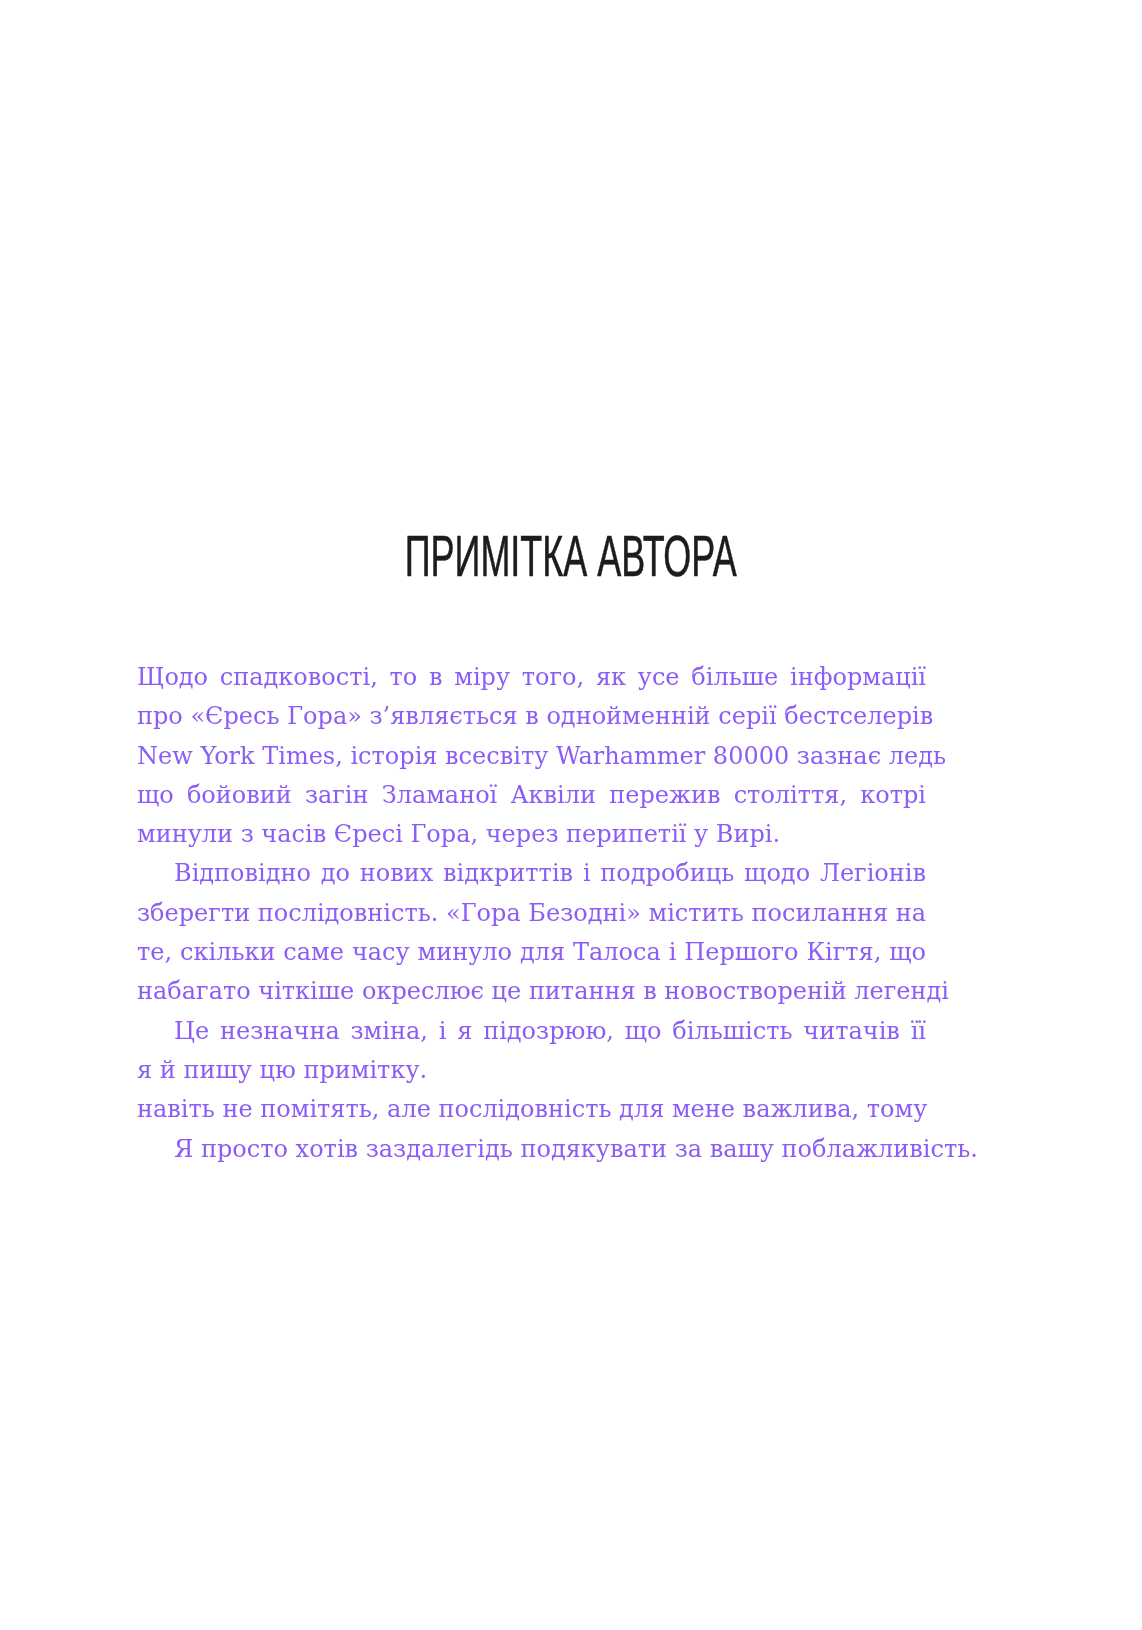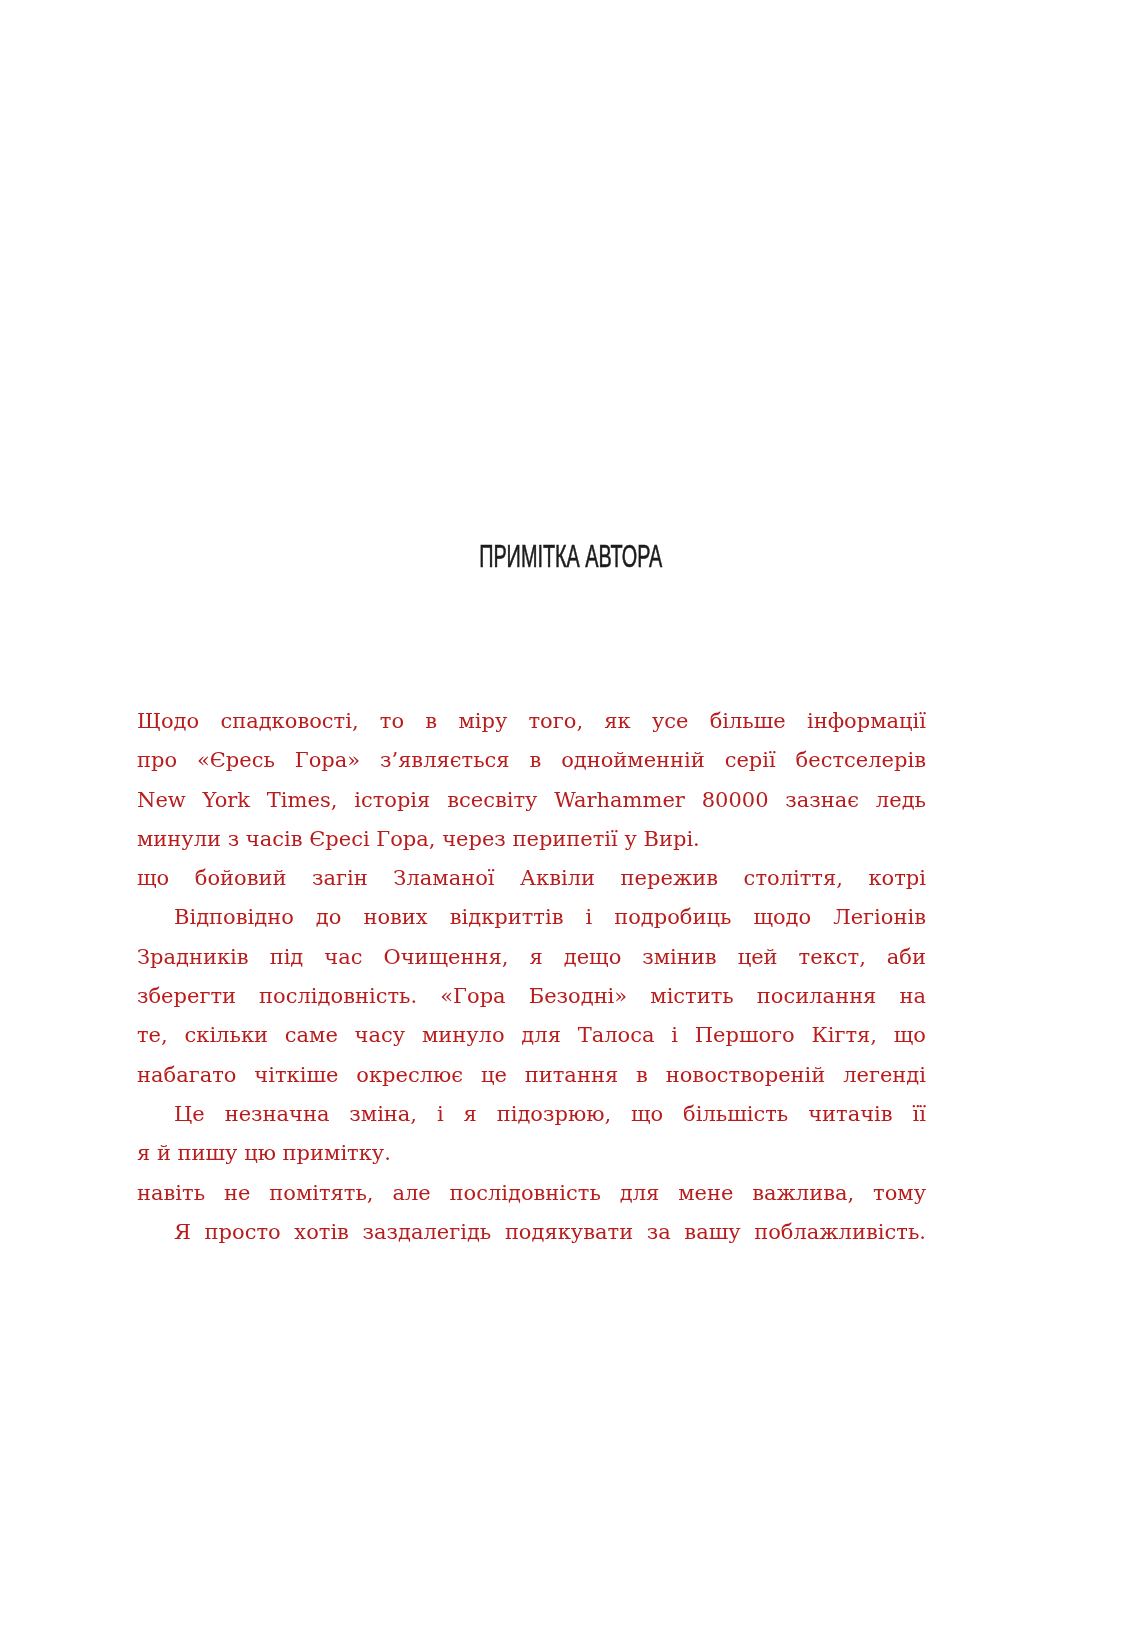--- a/index.html
+++ b/index.html
@@ -22,42 +22,41 @@
       background: #ffffff;
     }
     .title {
       position: absolute;
       top: 528px;
       left: 0;
       width: 1142px;
       text-align: center;
       font-family: "Liberation Sans", sans-serif;
       font-weight: normal;
-      font-size: 32px;
+      font-size: 58px;
       line-height: 56px;
       letter-spacing: 0px;
       color: #1c1c1c;
       margin: 0;
     }
     .title span {
       display: inline-block;
       transform: scaleX(0.62);
       transform-origin: center;
       -webkit-text-stroke: 0.6px #1c1c1c;
     }
     .body-text {
       position: absolute;
       top: 658px;
       left: 137px;
       width: 789px;
       font-family: "DejaVu Serif", serif;
-      font-size: 21px;
+      font-size: 24px;
       line-height: 39.3px;
-      color: #b91c1c;
-      margin-top: 44px;
+      color: #8b5cf6;
     }
     .line {
       display: block;
       height: 39.3px;
       white-space: nowrap;
       text-align: justify;
       text-align-last: justify;
       overflow: visible;
     }
     .line.last {
@@ -72,27 +71,26 @@
 
 <div class="page">
   <h1 class="title"><span>ПРИМІТКА АВТОРА</span></h1>
 
   <div class="body-text">
 
     <div>
       <span class="line">Щодо спадковості, то в міру того, як усе більше інформації</span>
       <span class="line">про «Єресь Гора» з’являється в однойменній серії бестселерів</span>
       <span class="line">New York Times, історія всесвіту Warhammer 80000 зазнає ледь</span>
+      <span class="line">що бойовий загін Зламаної Аквіли пережив століття, котрі</span>
       <span class="line last">минули з часів Єресі Гора, через перипетії у Вирі.</span>
-      <span class="line">що бойовий загін Зламаної Аквіли пережив століття, котрі</span>
     </div>
 
     <div>
       <span class="line indent">Відповідно до нових відкриттів і подробиць щодо Легіонів</span>
-      <span class="line">Зрадників під час Очищення, я дещо змінив цей текст, аби</span>
       <span class="line">зберегти послідовність. «Гора Безодні» містить посилання на</span>
       <span class="line">те, скільки саме часу минуло для Талоса і Першого Кігтя, що</span>
       <span class="line">набагато чіткіше окреслює це питання в новоствореній легенді</span>
     </div>
 
     <div>
       <span class="line indent">Це незначна зміна, і я підозрюю, що більшість читачів її</span>
       <span class="line last">я й пишу цю примітку.</span>
       <span class="line">навіть не помітять, але послідовність для мене важлива, тому</span>
     </div>

